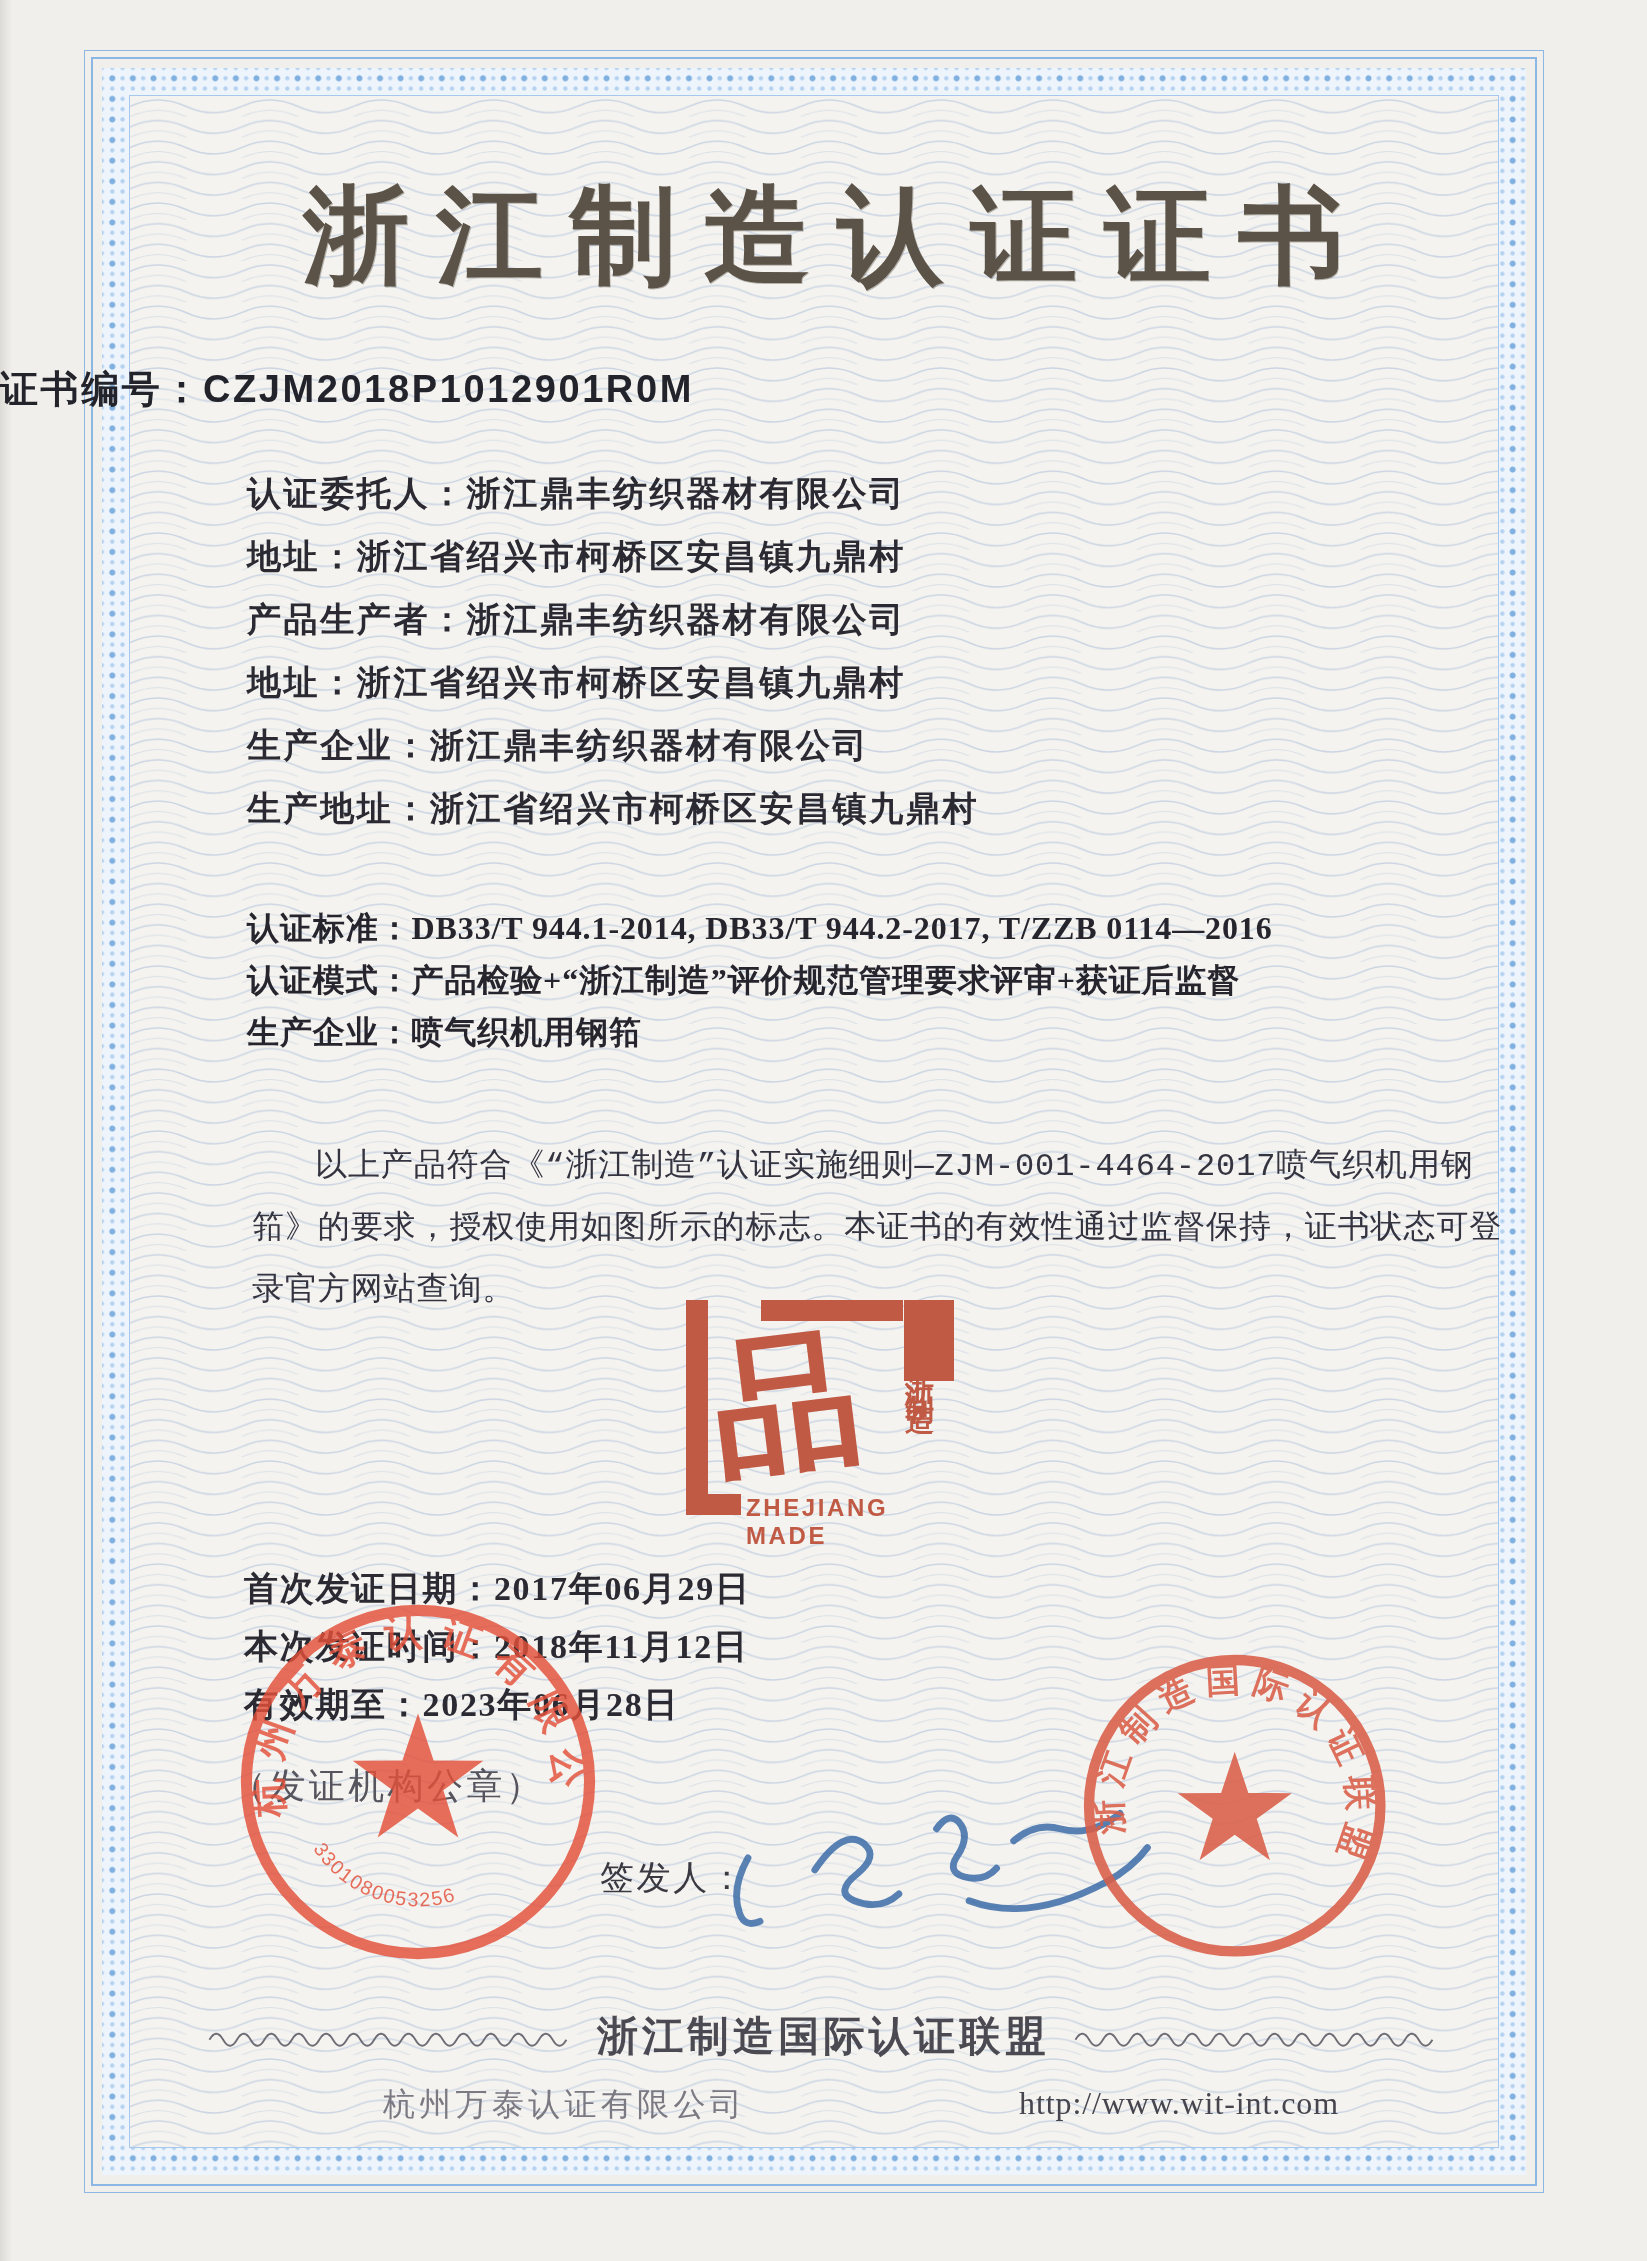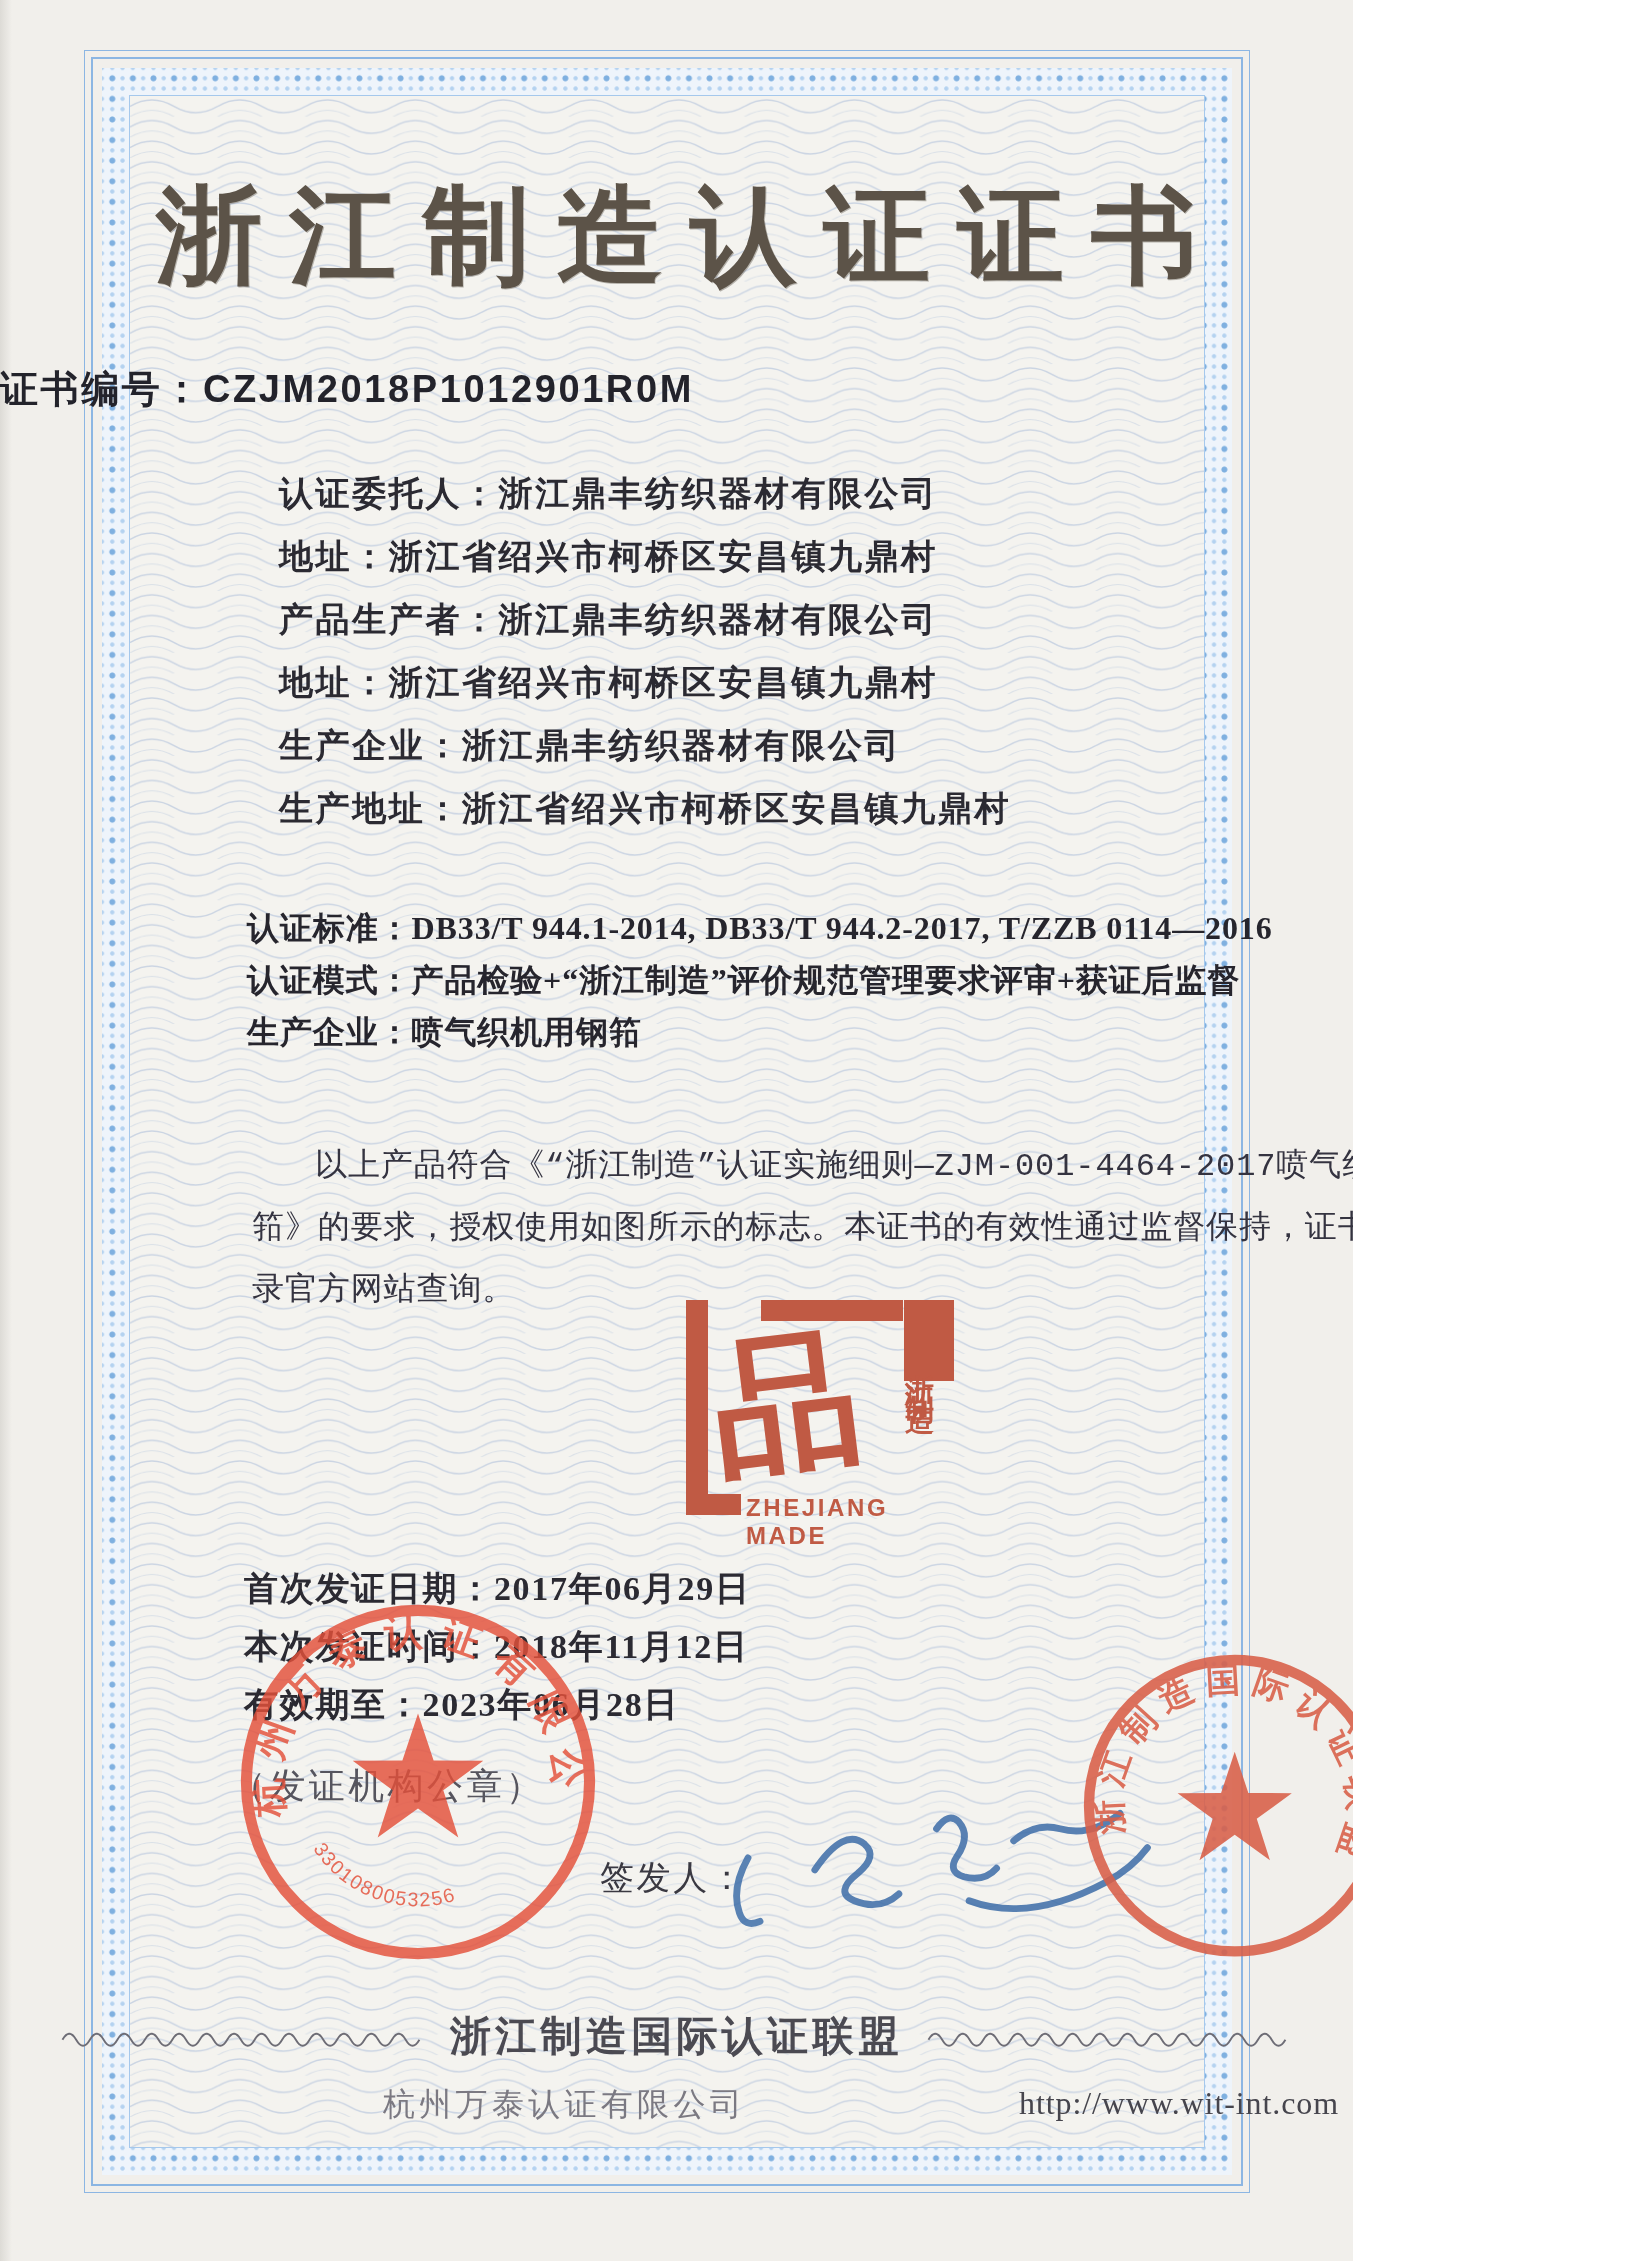--- a/index.html
+++ b/index.html
@@ -2,21 +2,21 @@
 <html style="font-size:13.7px"><head>
 <meta charset="utf-8">
 <style>
   html,body { margin:0; padding:0; }
   body {
     width:1647px; height:2261px;
     font-family:"Liberation Serif","DejaVu Serif",serif;
     background:#ffffff;
   }
   .paper {
-    position:relative; width:1353px; height:2261px; overflow:hidden;
+    position:relative; width:1647px; height:2261px; overflow:hidden;
     background:
       linear-gradient(90deg, #dddbd6 0px, #f1efeb 12px),
       #f1efeb;
   }
   .abs { position:absolute; }
 
   
   .frame-a { position:absolute; left:84px; top:50px; right:103px; bottom:68px;
              border:1.7px solid #8cb6e3; }
   .frame-b { position:absolute; inset:6px; border:2.6px solid #8cb6e3; }
@@ -41,21 +41,21 @@
     z-index:2;
   }
   .certno {
     left:0; right:0; top:364px; 
     font-family:"Liberation Sans","DejaVu Sans",sans-serif;
     font-size:38px; font-weight:bold; color:#23232b; letter-spacing:2.6px;
     z-index:2;
   }
   .parties { left:247px; top:462px; z-index:2; }
   .parties .line { font-size:34px; font-weight:bold; color:#2b2a32;
-    letter-spacing:2.6px; line-height:63px; white-space:nowrap;margin-left:32px; }
+    letter-spacing:2.6px; line-height:63px; white-space:nowrap; }
   .details { left:247px; top:902px; z-index:2; }
   .details .line { font-size:32px; font-weight:600; color:#26252d;
     letter-spacing:0.9px; line-height:52px; white-space:nowrap; }
   .statement {
     left:247px; top:1131px; width:1254px; z-index:2;
     font-size:32px; color:#343340; line-height:62px;
     text-indent:63px; letter-spacing:0.9px; margin:5px;font-family:Liberation Mono, monospace;
   }
   .dates { left:244px; top:1560px; z-index:2; }
   .dates .line { font-size:34px; font-weight:600; color:#2b2a32;

